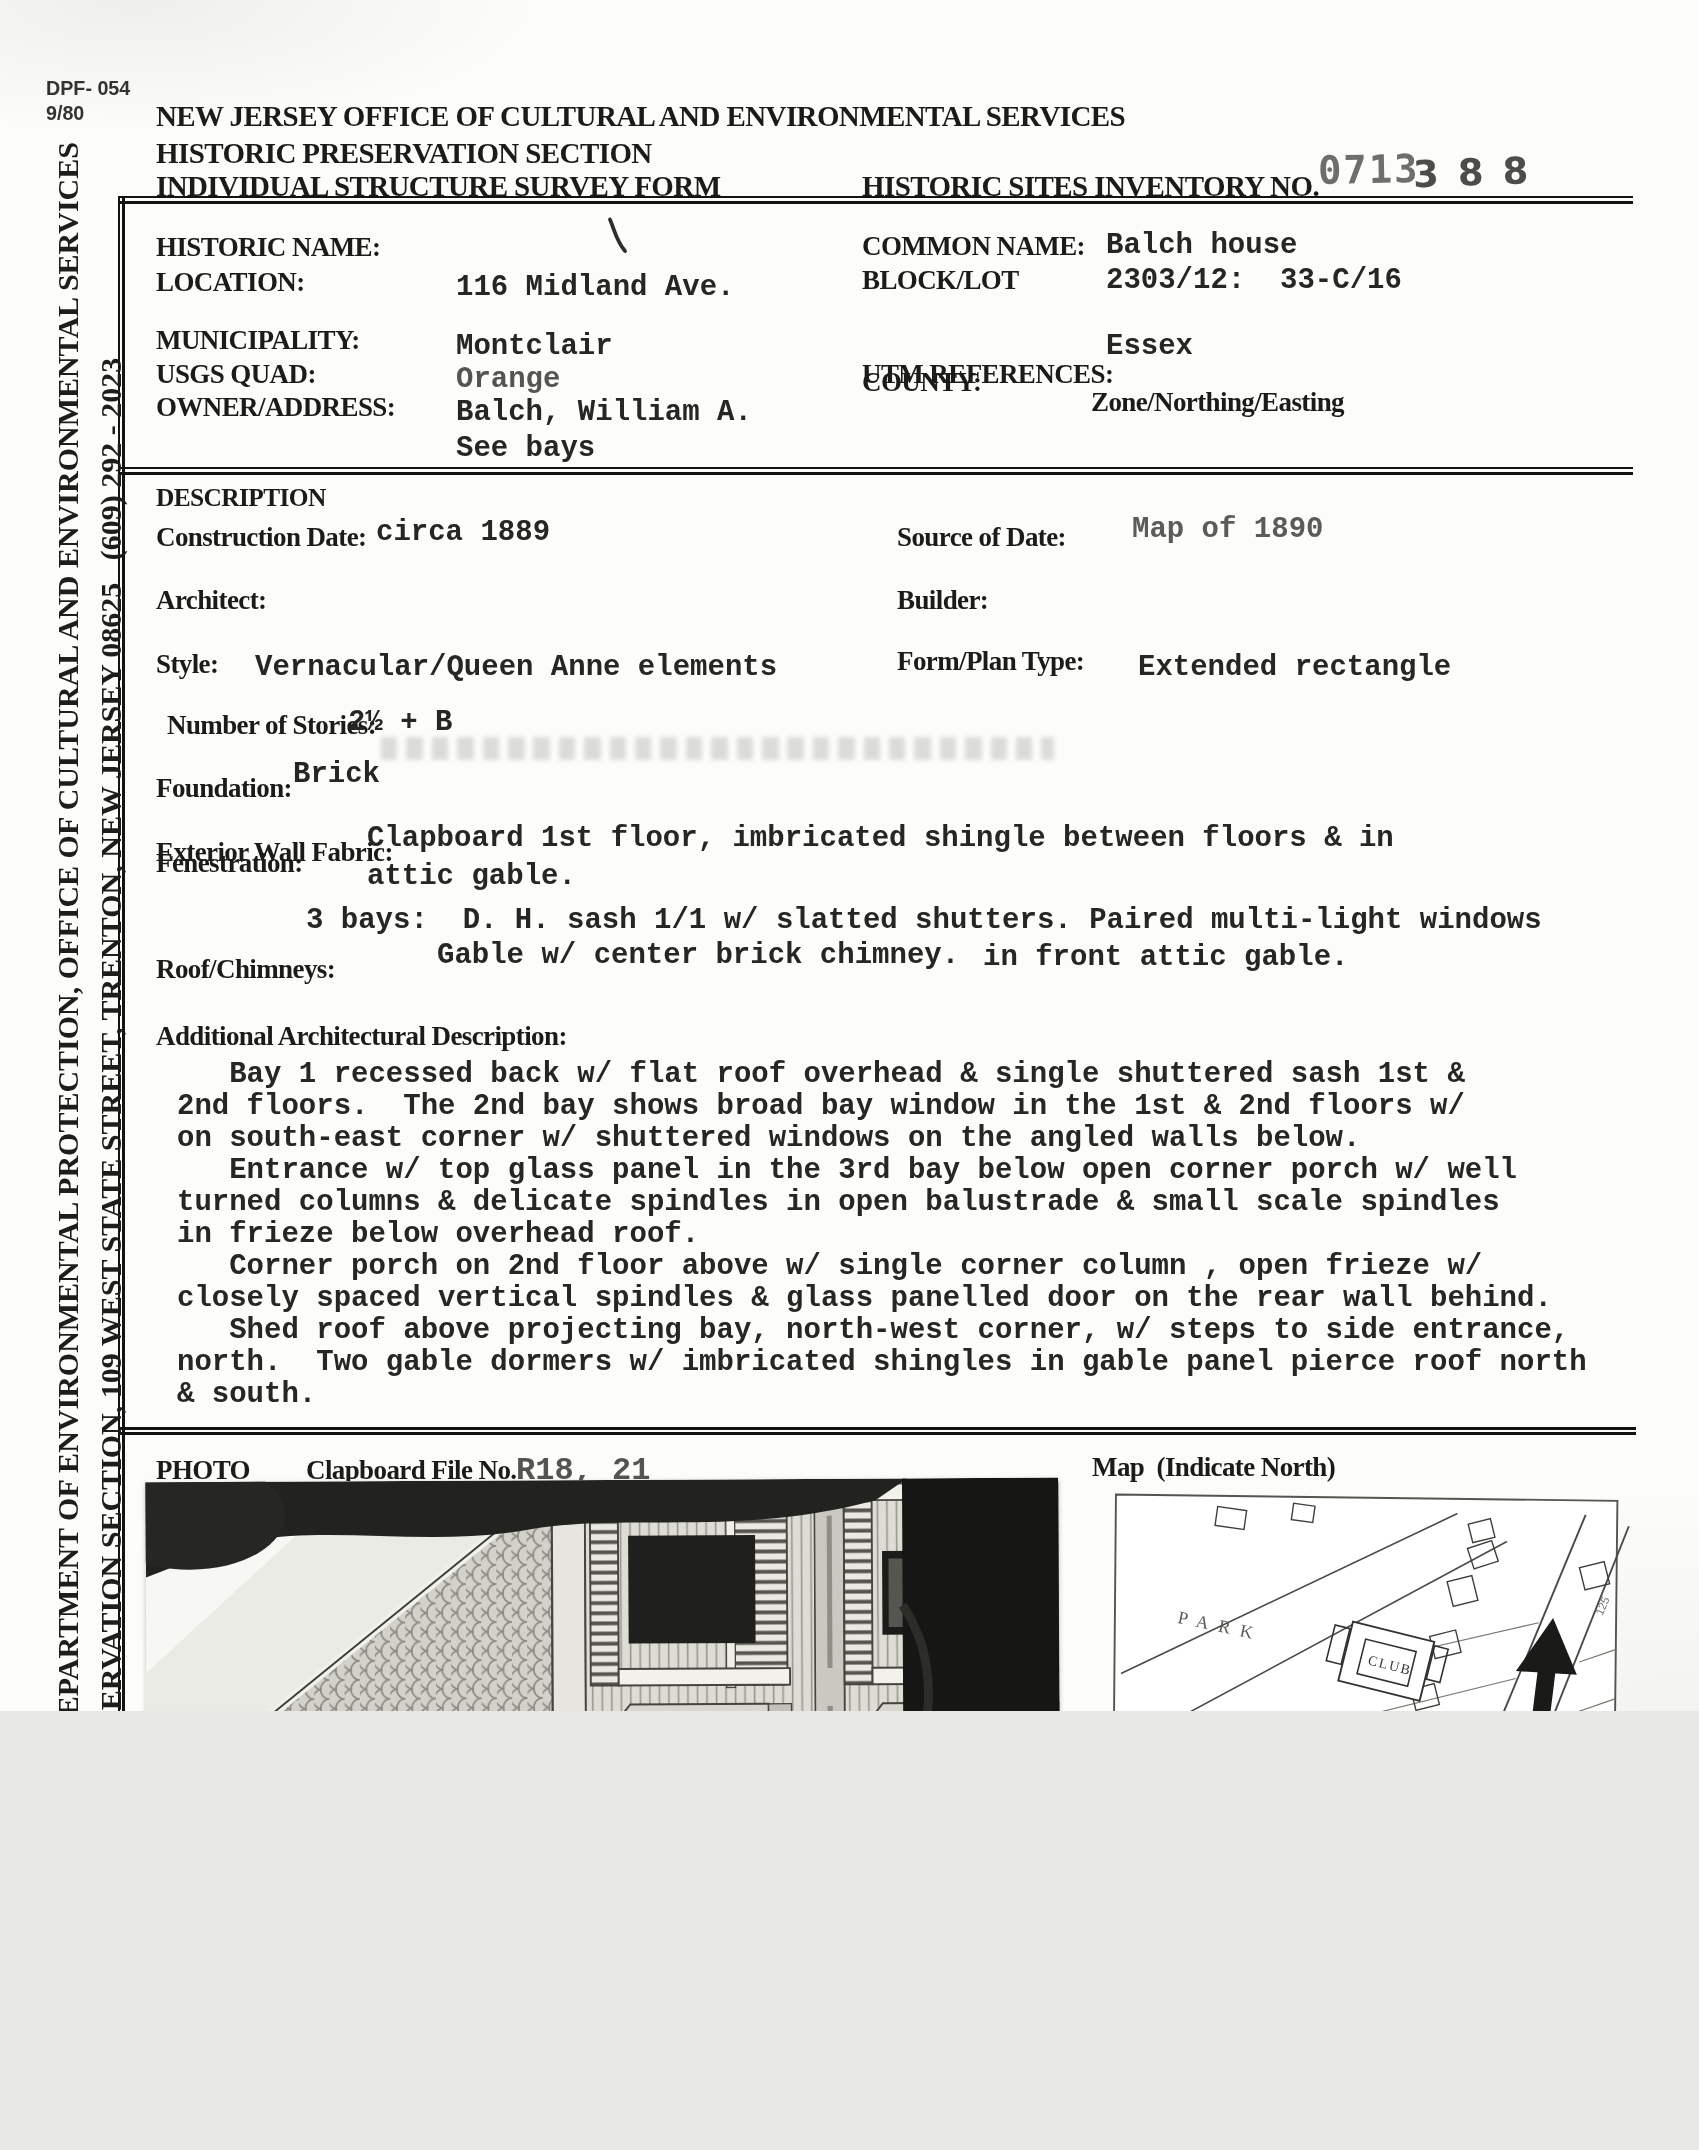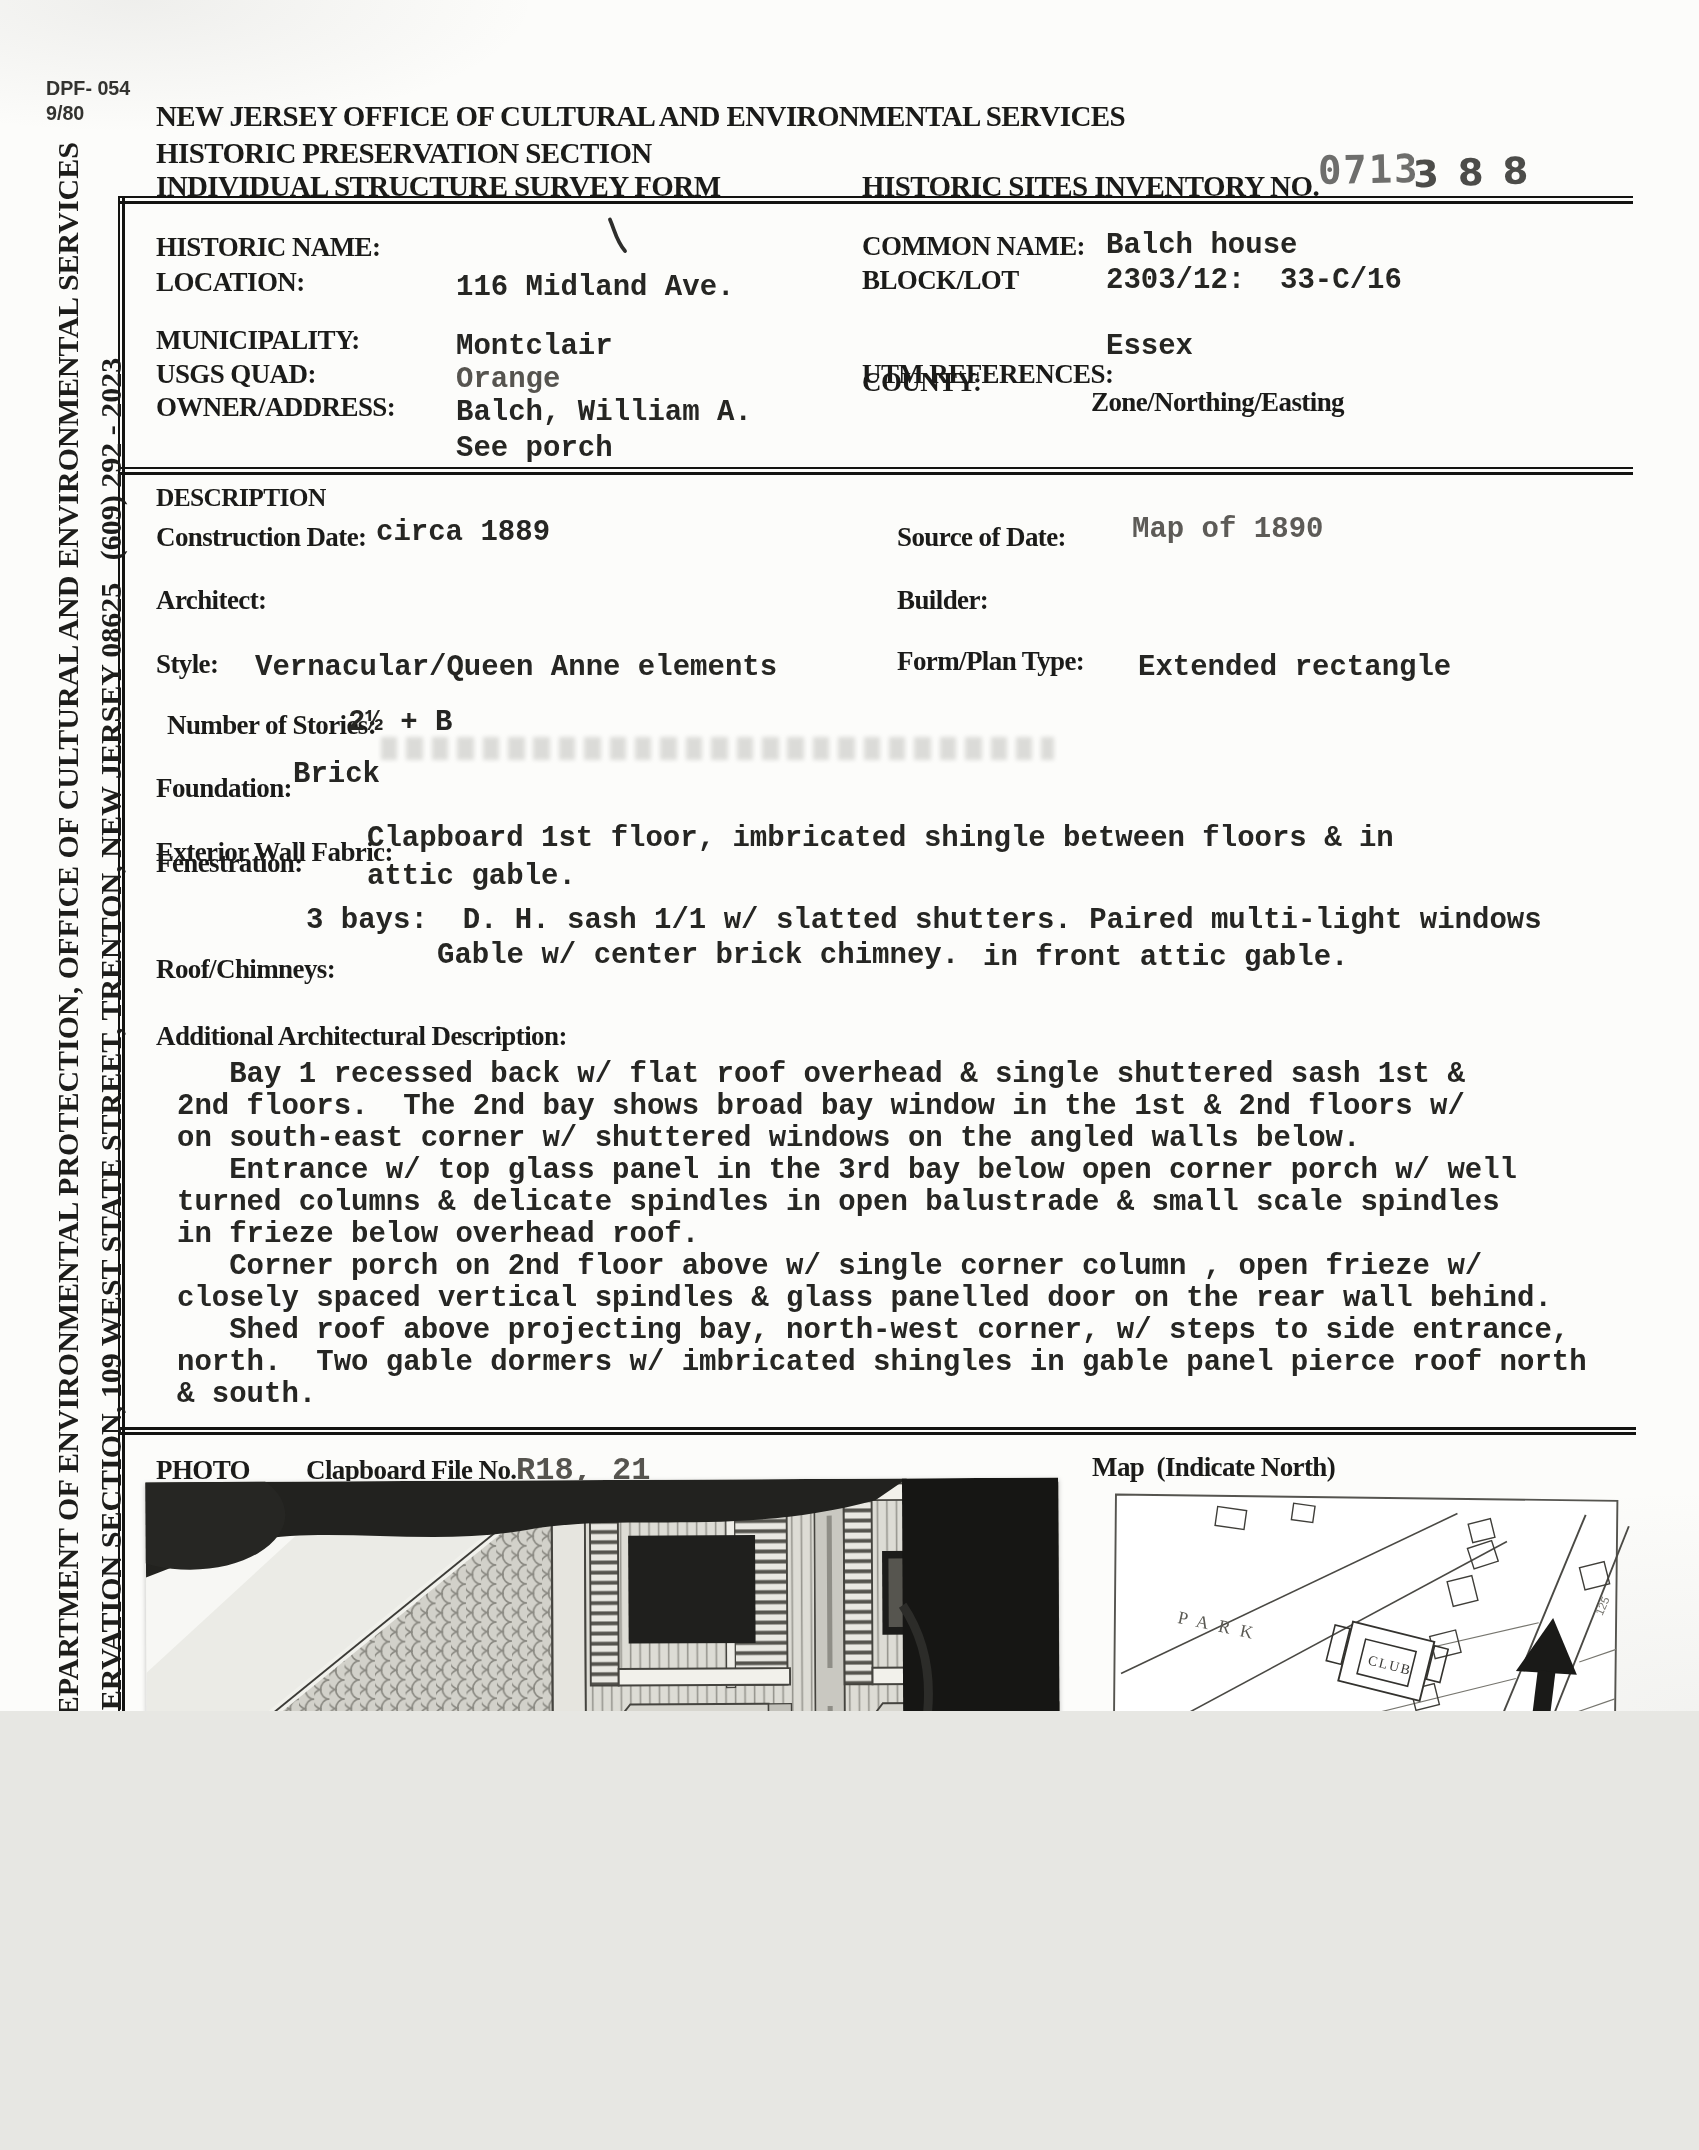--- a/index.html
+++ b/index.html
@@ -66,21 +66,21 @@
   <div class="tw" style="left:1106px; top:229px;">Balch house</div>
   <div class="lbl" style="left:862px; top:265px;">BLOCK/LOT</div>
   <div class="tw" style="left:1106px; top:264px;">2303/12:  33-C/16</div>
 
   <div class="lbl" style="left:156px; top:325px;">MUNICIPALITY:</div>
   <div class="tw" style="left:456px; top:330px;">Montclair</div>
   <div class="lbl" style="left:156px; top:359px;">USGS QUAD:</div>
   <div class="tw faded" style="left:456px; top:363px;">Orange</div>
   <div class="lbl" style="left:156px; top:392px;">OWNER/ADDRESS:</div>
   <div class="tw" style="left:456px; top:396px;">Balch, William A.</div>
-  <div class="tw" style="left:456px; top:432px;">See porch</div>
+  <div class="tw" style="left:456px; top:432px;">See bays</div>
 
   <div class="lbl" style="left:862px; top:327px;margin-top:40px;">COUNTY:</div>
   <div class="tw" style="left:1106px; top:330px;">Essex</div>
   <div class="lbl" style="left:862px; top:359px;">UTM REFERENCES:</div>
   <div class="lbl" style="left:1091px; top:387px;">Zone/Northing/Easting</div>
 
   <div class="hrule" style="left:119px; top:467px; width:1514px;"></div>
 
   <div class="lbl lbl-sm" style="left:156px; top:483px;">DESCRIPTION</div>
 

